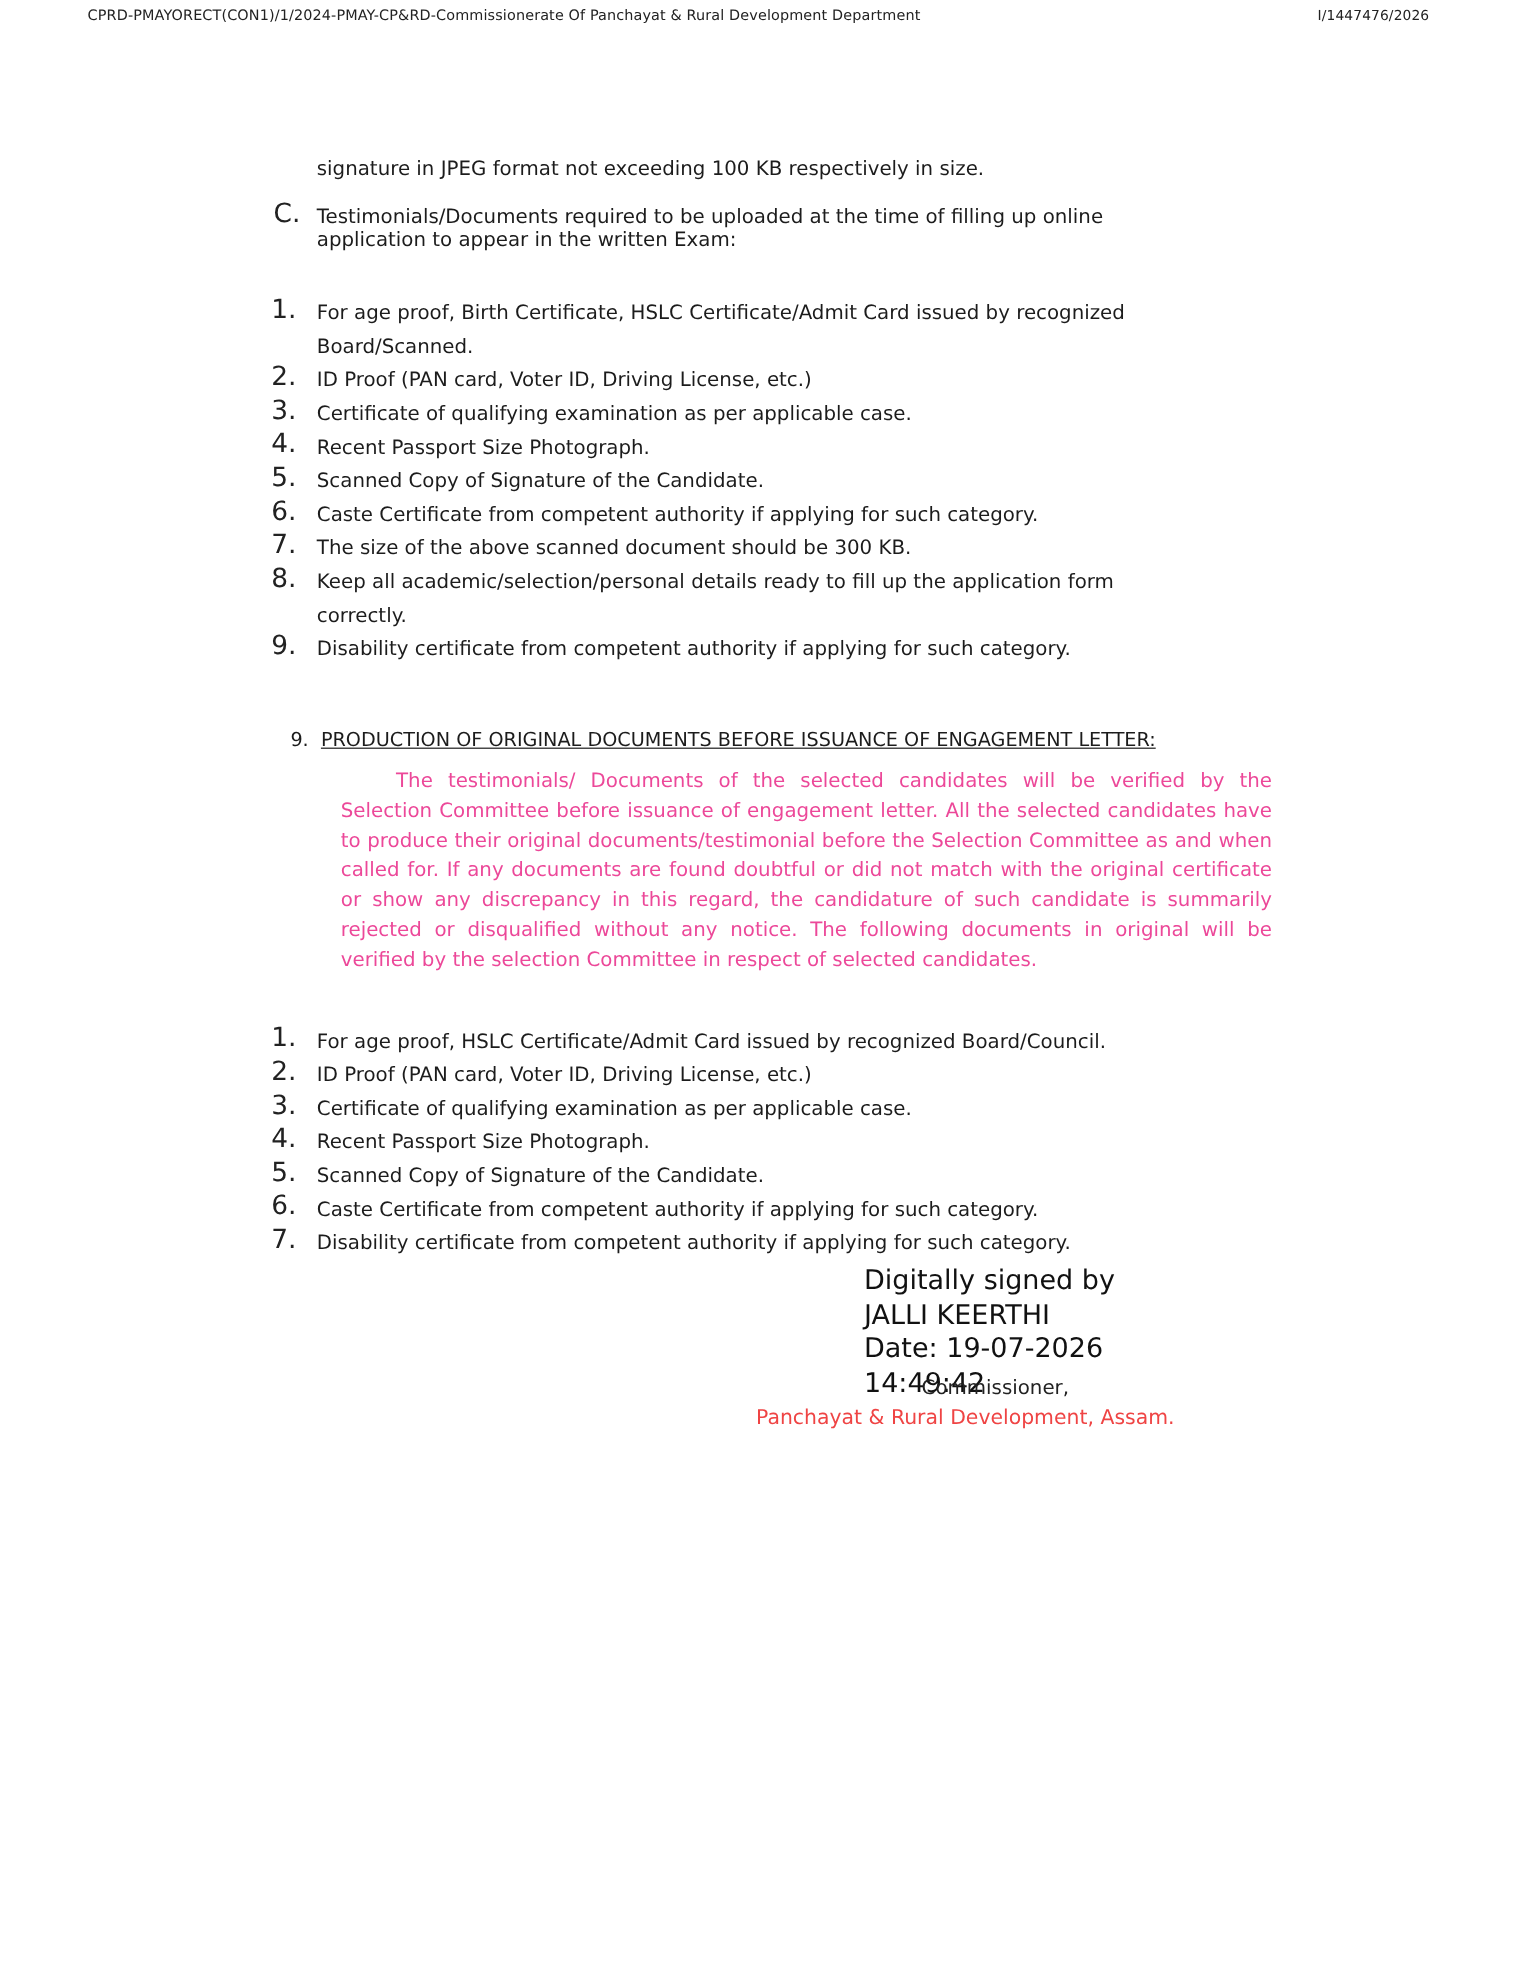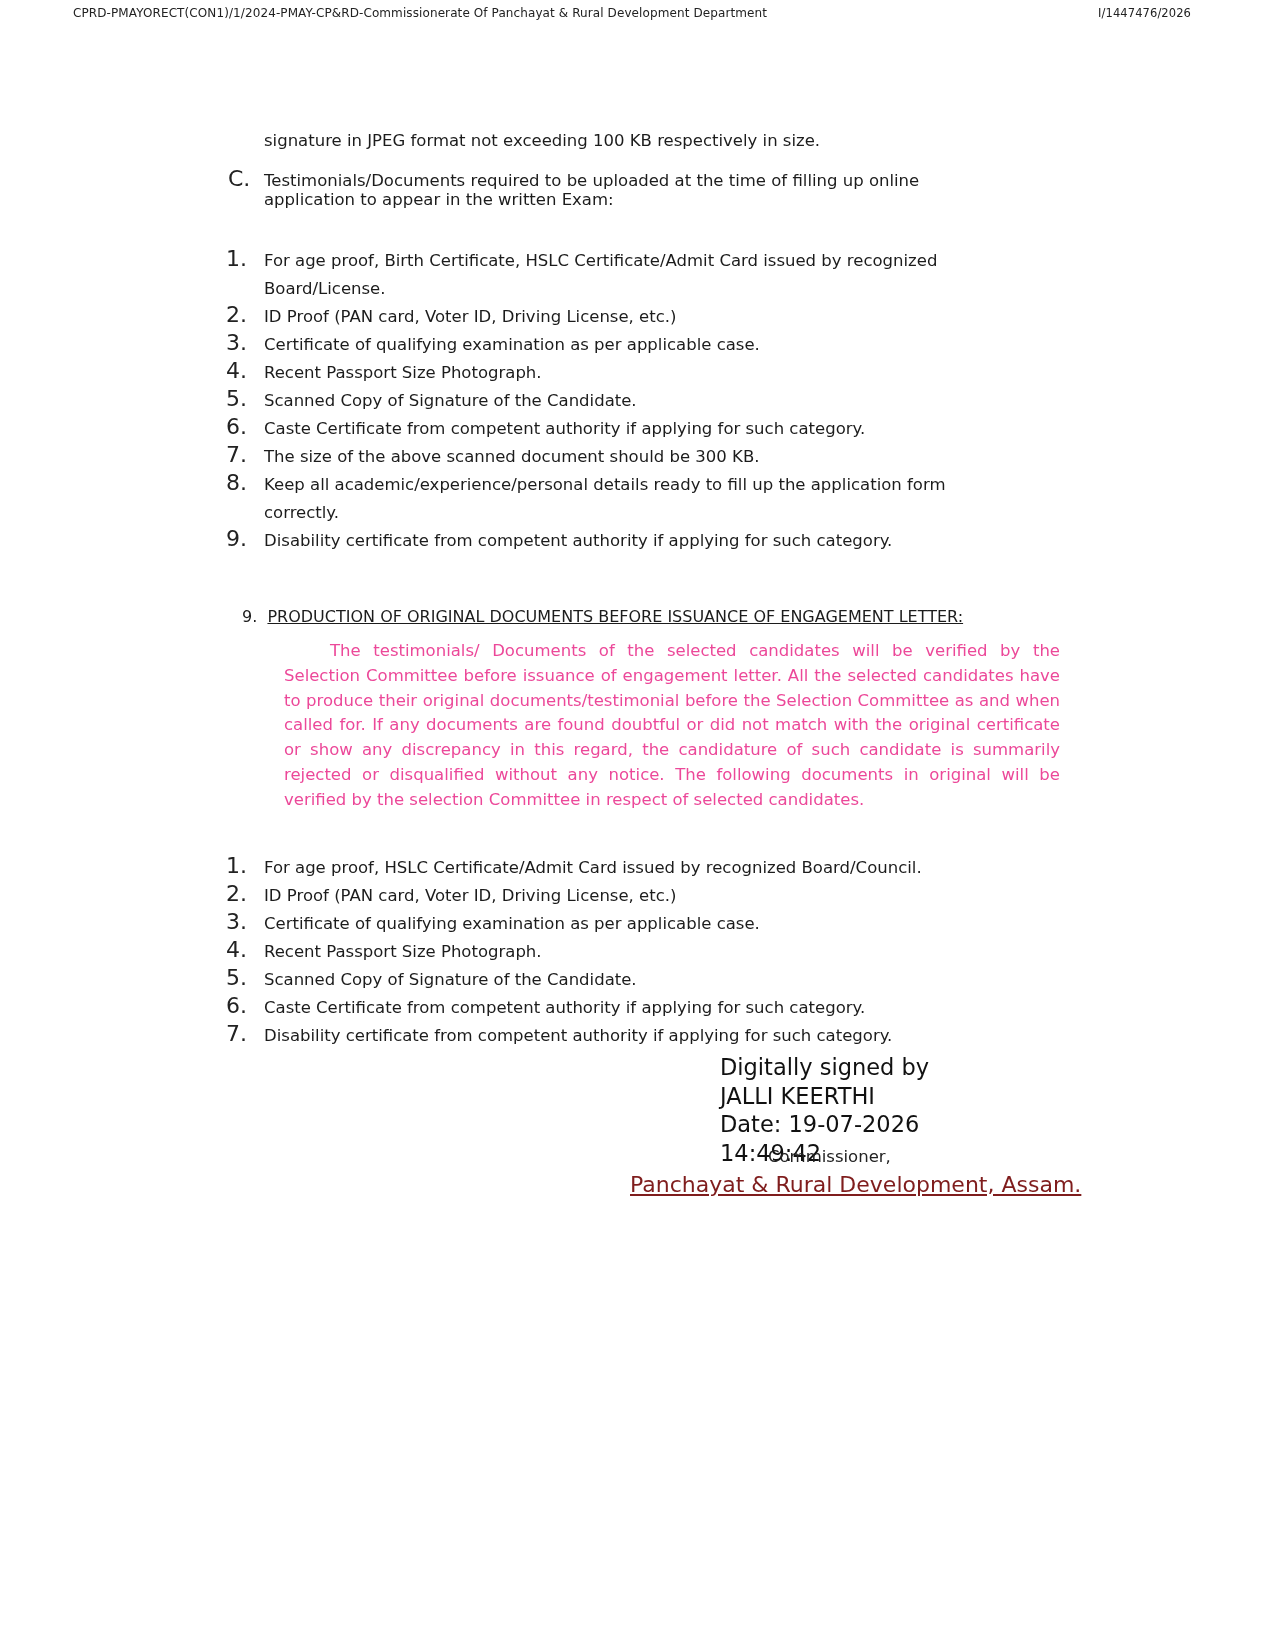--- a/index.html
+++ b/index.html
@@ -8,38 +8,38 @@
   .hdr-left { left: 73px; }
   .hdr-right { left: 1098px; font-size: 11.5px; text-align: right; }
   .line { position: absolute; font-size: 16.5px; white-space: nowrap; color: #1c1c1c; font-family: "DejaVu Sans", sans-serif; }
   .num { position: absolute; font-size: 22px; color: #222; font-family: "DejaVu Sans", sans-serif; }
   .sec-head { position: absolute; left: 242px; top: 607px; font-size: 16px; white-space: nowrap; color: #1c1c1c; }
   .sec-head .u { text-decoration: underline; }
   .para { position: absolute; left: 284px; top: 639px; width: 776px; font-size: 16.5px; line-height: 24.8px; text-align: justify; text-align-last: left; color: #ec4899; }
   .para .indent { display: inline-block; width: 46px; }
   .sig { position: absolute; left: 720px; top: 1053px; font-size: 22.5px; line-height: 28.5px; color: #111; font-family: "DejaVu Sans", sans-serif; }
   .comm { position: absolute; left: 768px; top: 1147px; font-size: 16.5px; color: #222; }
-  .dept { position: absolute; left: 630px; top: 1172px; font-size: 22px; color: #7f1d1d; text-decoration: underline; white-space: nowrap; }
+  .dept { position: absolute; left: 630px; top: 1172px; font-size: 17px; color: #ef4444; white-space: nowrap; }
 </style>
 </head>
 <body>
 
 <div class="hdr hdr-left">CPRD-PMAYORECT(CON1)/1/2024-PMAY-CP&amp;RD-Commissionerate Of Panchayat &amp; Rural Development Department</div>
 <div class="hdr hdr-right">I/1447476/2026</div>
 
 <div class="line" style="left:264px; top:131px;">signature in JPEG format not exceeding 100 KB respectively in size.</div>
 <div class="num" style="left:228px; top:166px;">C.</div>
 <div class="line" style="left:264px; top:171px;">Testimonials/Documents required to be uploaded at the time of filling up   online</div>
 <div class="line" style="left:264px; top:190px;">application to appear in the written Exam:</div>
 
 <div>
   <div>
     <div class="num" style="left:226px; top:246px;">1.</div>
     <div class="line" style="left:264px; top:251px;">For age proof, Birth Certificate, HSLC Certificate/Admit Card issued by recognized</div>
-    <div class="line" style="left:264px; top:279px;">Board/License.</div>
+    <div class="line" style="left:264px; top:279px;">Board/Scanned.</div>
   </div>
   <div>
     <div class="num" style="left:226px; top:302px;">2.</div>
     <div class="line" style="left:264px; top:307px;">ID Proof (PAN card, Voter ID, Driving License, etc.)</div>
   </div>
   <div>
     <div class="num" style="left:226px; top:330px;">3.</div>
     <div class="line" style="left:264px; top:335px;">Certificate of qualifying examination as per applicable case.</div>
   </div>
   <div>
@@ -53,21 +53,21 @@
   <div>
     <div class="num" style="left:226px; top:414px;">6.</div>
     <div class="line" style="left:264px; top:419px;">Caste Certificate from competent authority if applying for such category.</div>
   </div>
   <div>
     <div class="num" style="left:226px; top:442px;">7.</div>
     <div class="line" style="left:264px; top:447px;">The size of the above scanned document should be 300 KB.</div>
   </div>
   <div>
     <div class="num" style="left:226px; top:470px;">8.</div>
-    <div class="line" style="left:264px; top:475px;">Keep all academic/experience/personal details ready to fill up the application form</div>
+    <div class="line" style="left:264px; top:475px;">Keep all academic/selection/personal details ready to fill up the application form</div>
     <div class="line" style="left:264px; top:503px;">correctly.</div>
   </div>
   <div>
     <div class="num" style="left:226px; top:526px;">9.</div>
     <div class="line" style="left:264px; top:531px;">Disability certificate from competent authority if applying for such category.</div>
   </div>
 </div>
 
 <div class="sec-head">
   <span>9.</span>&nbsp;

